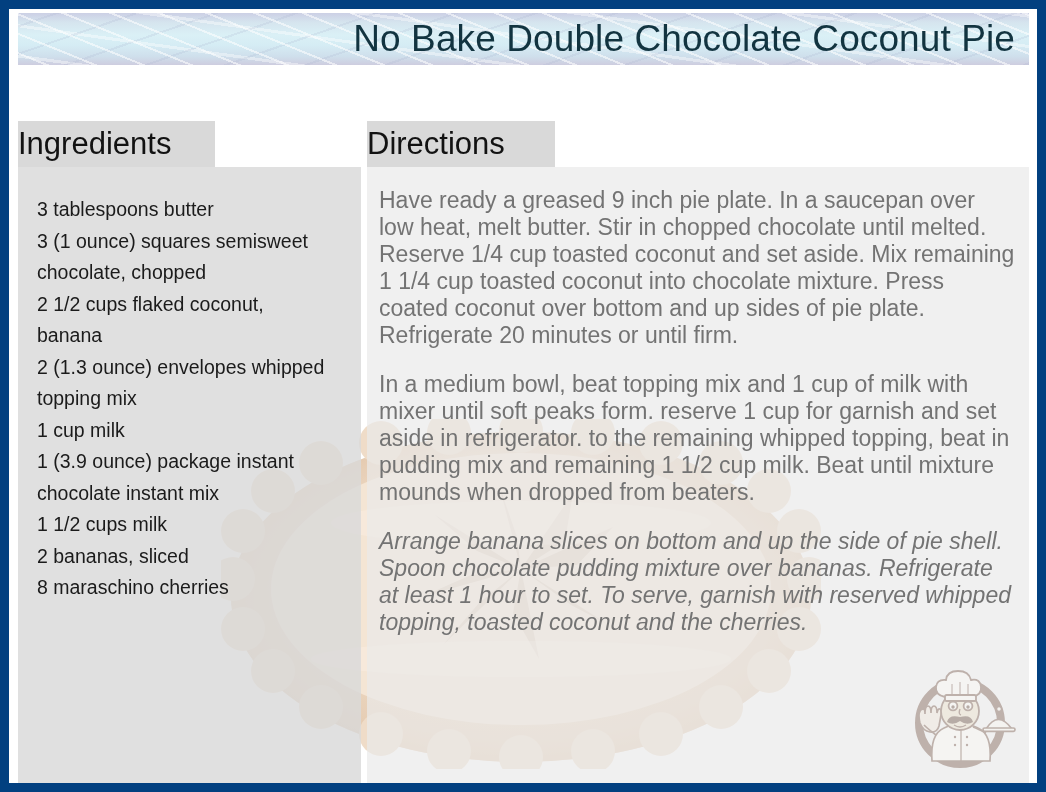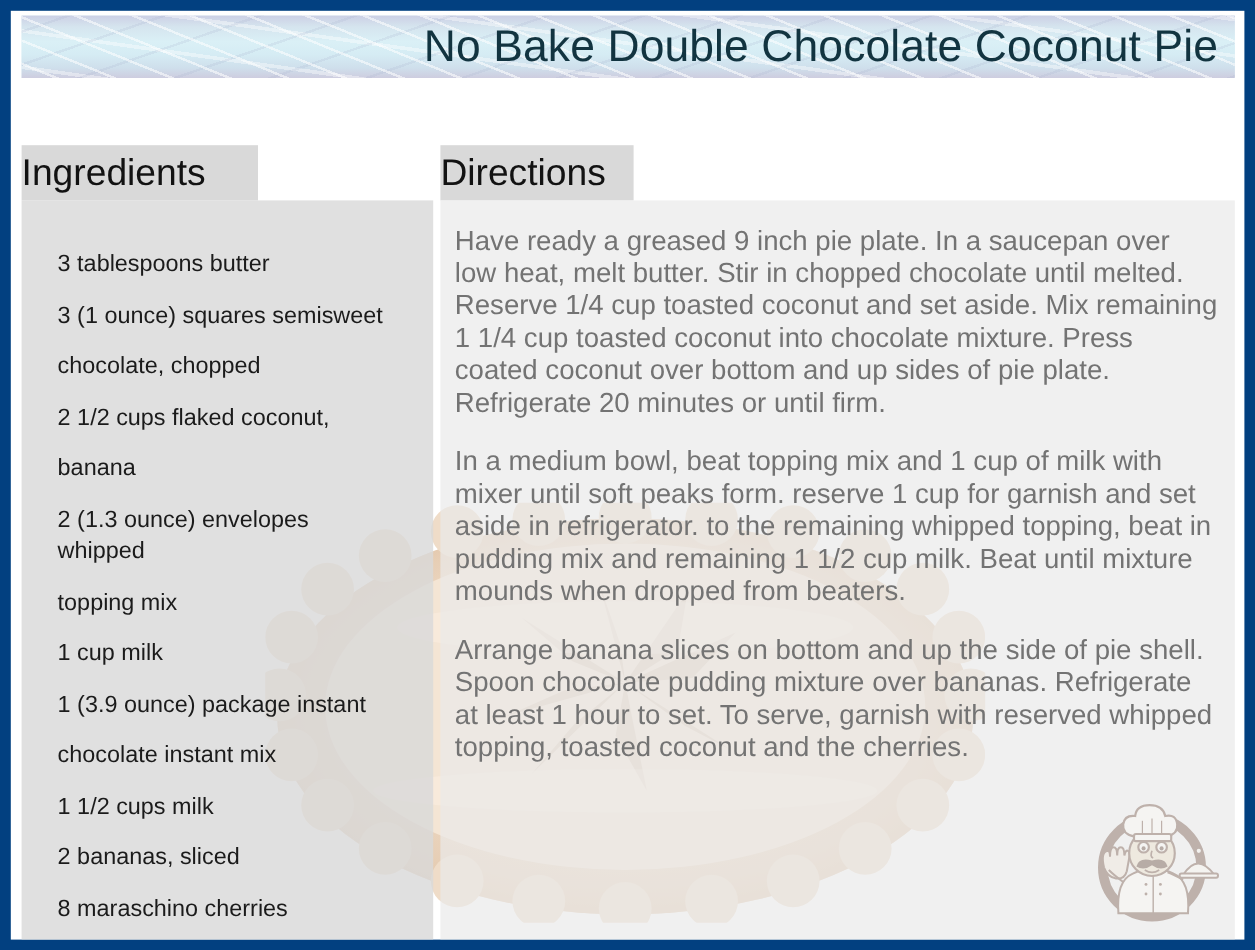--- a/index.html
+++ b/index.html
@@ -108,21 +108,21 @@
   #col-directions  { left: 358px; top: 112px; width: 662px; }
 
   .panel-head {
     position: relative;
     height: 46px;
     background: #d9d9d9;
     display: flex;
     align-items: center;
   }
   #col-ingredients .panel-head { width: 197px; }
-  #col-directions  .panel-head { width: 161px; }
+  #col-directions  .panel-head { width: 188px; }
 
   .panel-head .head-label {
     font-size: 31px;
     font-weight: 400;
     color: #121212;
     white-space: nowrap;
   }
 
   .panel-body {
     position: relative;
@@ -135,29 +135,29 @@
     height: 625px;
     padding: 20px 14px 18px 12px;
   }
 
   #ingredients-list {
     list-style: none;
     font-size: 19.5px;
     line-height: 26.5px;
     color: #1b1b1b;
   }
-  #ingredients-list li { margin: 16px; }
+  #ingredients-list li { margin: 5px; }
 
   #directions-paragraphs p {
     font-size: 23px;
     line-height: 27px;
     color: #737373;
     margin-bottom: 22px;
   }
-  #directions-paragraphs p:last-child { margin-bottom: 12px; }
+  #directions-paragraphs p:last-child { margin-bottom: 12px; font-style: italic; }
 
   
   #chef-logo {
     position: absolute;
     right: 11px;
     bottom: 12px;
     width: 128px;
     height: 120px;
     opacity: 0.42;
     z-index: 3;

